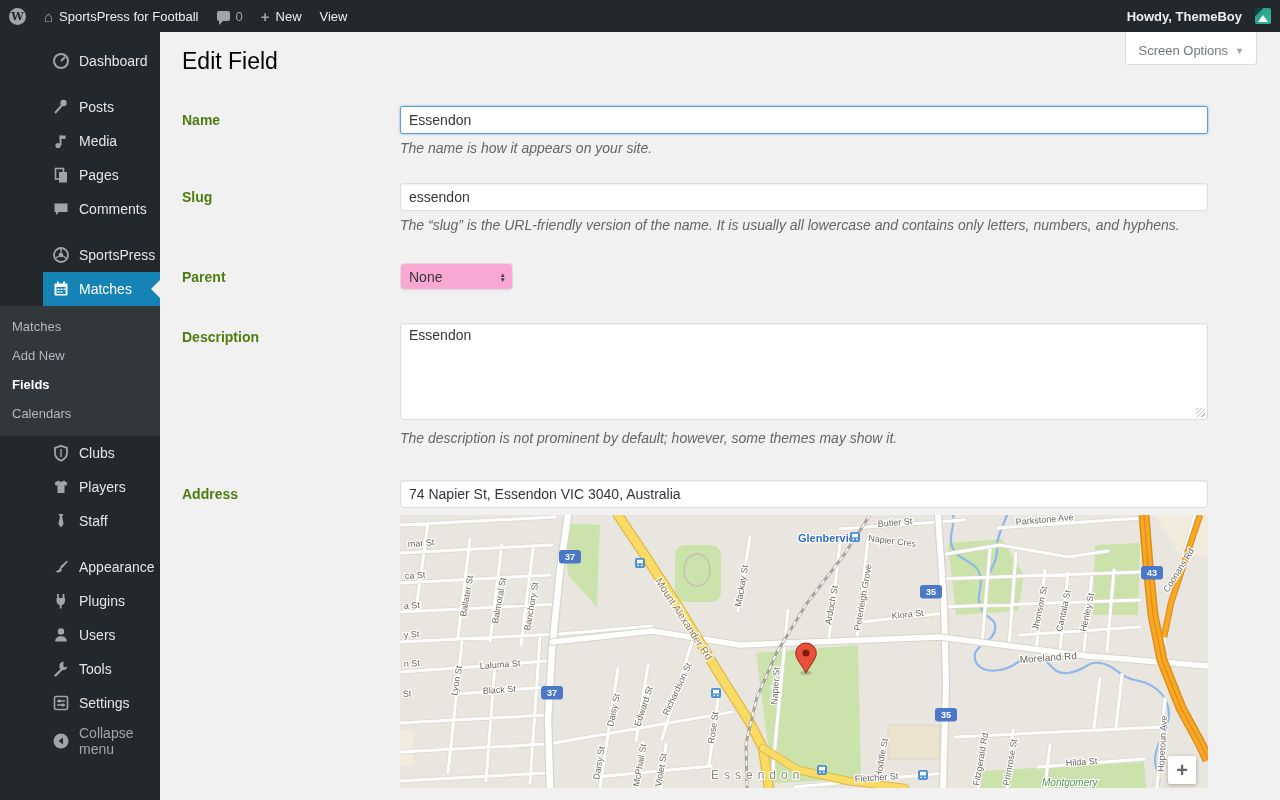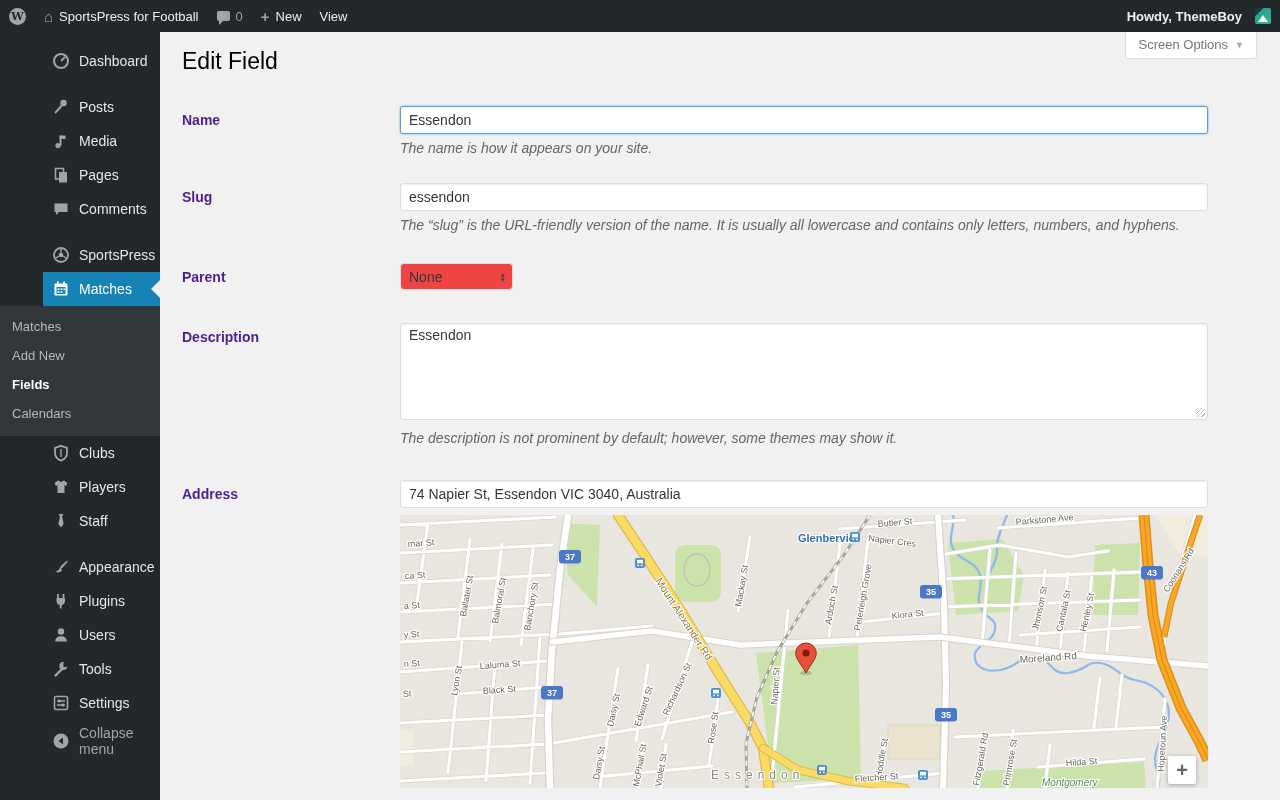--- a/index.html
+++ b/index.html
@@ -37,36 +37,36 @@
   .sep { height:12px; }
   .submenu { background:#32373c; padding:6px 0 8px; }
   .submenu-item { padding:7px 4px 7px 12px; font-size:13px; color:#b4b9be; cursor:pointer; }
   .submenu-item.current { color:#fff; font-weight:bold; }
   .collapse-item { color:#a0a5aa; }
   .collapse-item .icon { color:#a0a5aa; }
 
   
   .content { margin-left:160px; padding:32px 0 0 22px; position:relative; }
   .screen-options { position:absolute; top:32px; right:23px; background:#fff; border:1px solid #ddd;
-    border-top:none; border-radius:0 0 3px 3px; padding:5px 12px 6px; font-size:13px; color:#72777c;
+    border-top:none; border-radius:0 0 3px 3px; padding:11px 12px 6px; font-size:13px; color:#72777c;
     cursor:pointer; display:flex; align-items:center; gap:7px; }
   .so-arrow { font-size:9px; color:#a0a5aa; }
   h1.page-title { font-size:23px; font-weight:400; color:#000000; margin:14px 0 30px; line-height:30px; }
 
   .form-row { display:flex; margin-bottom:27px; }
-  .form-row .flabel { width:218px; flex:0 0 218px; padding-top:6px; font-size:14px; font-weight:bold; color:#4c1d95; }
+  .form-row .flabel { width:218px; flex:0 0 218px; padding-top:6px; font-size:14px; font-weight:bold; color:#4d7c0f; }
   .form-row .fvalue { width:808px; }
   .txt-input { width:808px; height:28px; padding:3px 8px; font-size:14px; color:#32373c;
     background:#fff; border:1px solid #ddd; border-radius:3px; box-shadow:inset 0 1px 2px rgba(0,0,0,.07);
     font-family:"Liberation Sans","DejaVu Sans",sans-serif; outline:none; }
   .txt-input.focused { border-color:#5b9dd9; box-shadow:0 0 2px rgba(30,140,190,.8); }
   .help { margin-top:6px; font-size:14px; font-style:italic; color:#666; }
   .select-wrap { position:relative; display:inline-block; }
   select.parent-select { appearance:none; -webkit-appearance:none; width:113px; height:27px;
-    padding:2px 24px 2px 8px; font-size:14px; color:#32373c; background:#ef4444; border:1px solid #ddd;
+    padding:2px 24px 2px 8px; font-size:14px; color:#32373c; background:#f9a8d4; border:1px solid #ddd;
     border-radius:4px; box-shadow:0 1px 1px rgba(0,0,0,.04); outline:none;
     font-family:"Liberation Sans","DejaVu Sans",sans-serif; }
   .sel-arrows { position:absolute; right:7px; top:50%; transform:translateY(-50%); pointer-events:none;
     display:flex; flex-direction:column; align-items:center; color:#444; font-size:6.5px; line-height:5px; }
   .ta-wrap { position:relative; width:808px; }
   textarea.desc-ta { width:808px; height:97px; padding:3px 8px; font-size:14px; color:#32373c;
     background:#fff; border:1px solid #ddd; border-radius:3px; box-shadow:inset 0 1px 2px rgba(0,0,0,.07);
     resize:none; outline:none; font-family:"Liberation Sans","DejaVu Sans",sans-serif; }
   .resize-grip { position:absolute; right:3px; bottom:6px; width:9px; height:9px;
     background:repeating-linear-gradient(-45deg, transparent 0 2px, #bdbdbd 2px 3px); }

